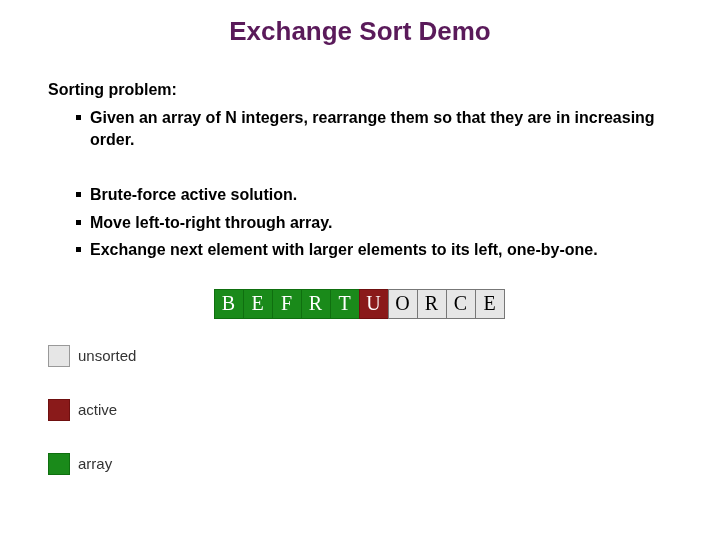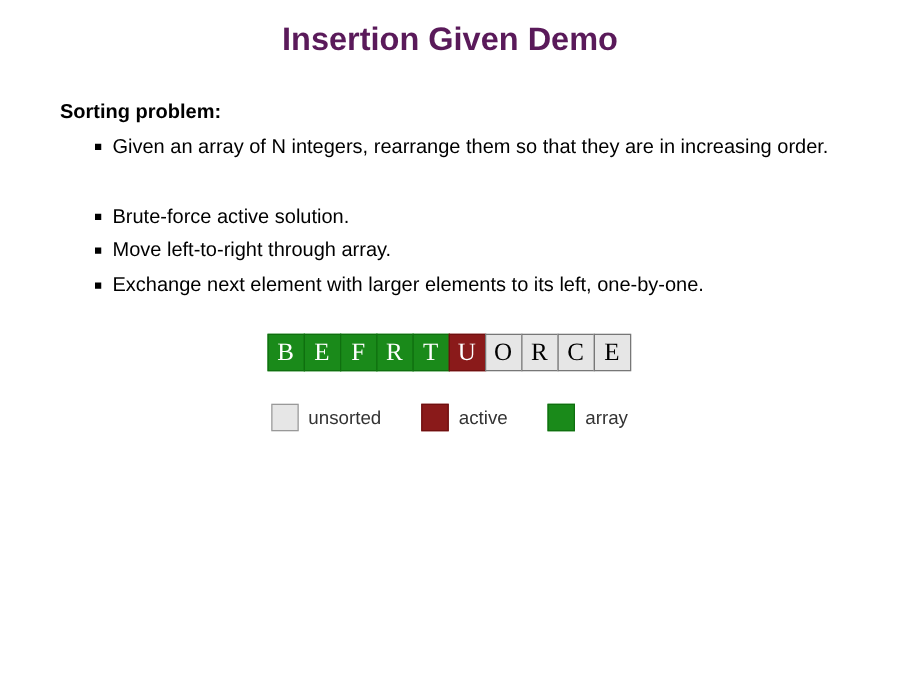--- a/index.html
+++ b/index.html
@@ -28,21 +28,21 @@
     font-size: 16px;
     margin-top: 6px;
     margin-bottom: 8px;
   }
   ul {
     list-style: none;
     padding-left: 28px;
   }
   li {
     position: relative;
-    font-weight: normal;
+    font-weight: bold;
     font-size: 16px;
     line-height: 1.35;
     margin-bottom: 6px;
     padding-left: 14px;
   }
   li::before {
     content: '';
     position: absolute;
     left: 0;
     top: 8px;
@@ -74,39 +74,40 @@
   .cell.sorted { background: #1a8a1a; color: #fff; border-color: #0f6f0f; }
   .cell.active { background: #8a1a1a; color: #fff; border-color: #6f0f0f; }
   .cell.unsorted { background: #e6e6e6; color: #000; }
   .legend {
     display: flex;
     justify-content: center;
     gap: 32px;
     margin-top: 26px;
     font-size: 15px;
     color: #333;
+    flex-direction: column;
   }
   .legend-item {
     display: flex;
     align-items: center;
     gap: 8px;
   }
   .swatch {
     width: 22px;
     height: 22px;
     border: 1px solid #999;
   }
   .swatch.unsorted { background: #e6e6e6; }
   .swatch.active { background: #8a1a1a; border-color: #6f0f0f; }
   .swatch.sorted { background: #1a8a1a; border-color: #0f6f0f; }
 </style>
 </head>
 <body>
 
-<div class="title">Insertion Given Demo</div>
+<div class="title">Exchange Sort Demo</div>
 
 <div class="content">
 
   <div class="section-head">Sorting problem:</div>
   <ul>
     <li>Given an array of N integers, rearrange them so that they are in increasing order.</li>
   </ul>
 
   <div class="gap"></div>
 

